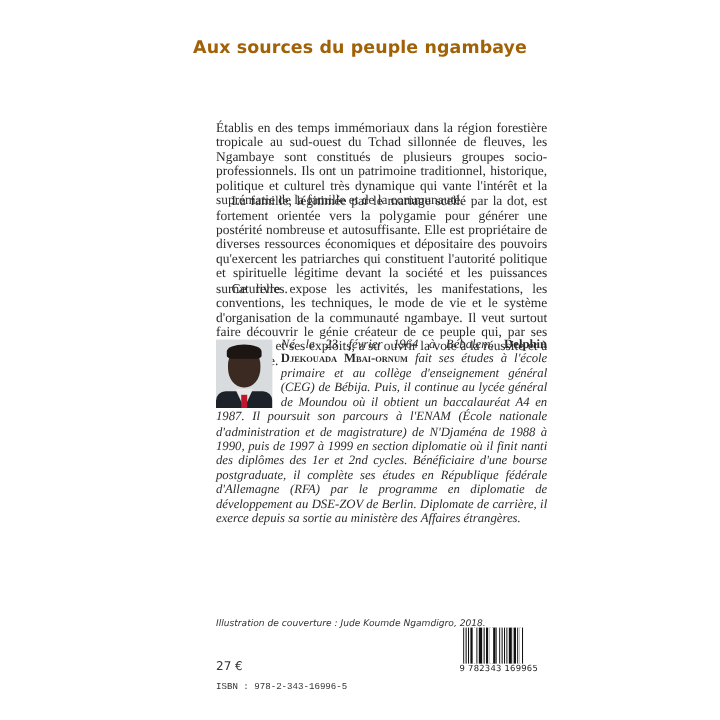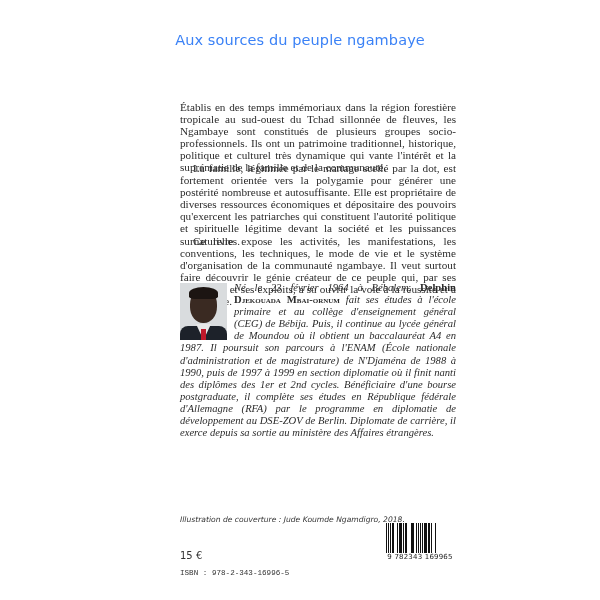--- a/index.html
+++ b/index.html
@@ -1,38 +1,38 @@
 <!DOCTYPE html>
 <html><head>
 <meta charset="utf-8">
 <style>
   html, body { margin:0; padding:0; }
   body { width:600px; height:600px; background:#ffffff; position:relative; overflow:hidden; font-family:"Liberation Serif", serif; color:#2a2a2a; }
-  .title { position:absolute; left:0; width:600px; top:32px; text-align:center; font-family:"DejaVu Sans", sans-serif; font-size:14.5px; font-weight:normal; color:#3b82f6; letter-spacing:0.1px; }
+  .title { position:absolute; left:0; width:600px; top:32px; text-align:center; font-family:"DejaVu Sans", sans-serif; font-size:14.5px; font-weight:bold; color:#a16207; letter-spacing:0.1px; }
   .body-text { position:absolute; left:180px; width:276px; font-size:11.2px; line-height:12.1px; text-align:justify; color:#2b2b2b;margin-top:23px; }
   .body-text p { margin:0; }
   .body-text p.indent { text-indent:13px; }
   #p1 { top:78px; }
   #p2 { top:139px; }
   #p3 { top:212px; }
   .bio { position:absolute; left:180px; top:282px; width:276px; font-size:10.6px; line-height:12.1px; font-style:italic; text-align:justify; color:#2b2b2b; }
   .photo { float:left; width:47px; height:57px; margin:1px 7px 2px 0; position:relative; overflow:hidden; background:#d9dcde; }
   .photo .head { position:absolute; left:10px; top:6px; width:27px; height:34px; border-radius:45% 45% 48% 48%; background:#3a2a22; }
   .photo .hair { position:absolute; left:9px; top:4px; width:29px; height:12px; border-radius:50% 50% 20% 20%; background:#1c1512; }
   .photo .suit { position:absolute; left:0; top:43px; width:47px; height:16px; background:#1d222a; border-radius:8px 8px 0 0; }
   .photo .shirt { position:absolute; left:16px; top:41px; width:15px; height:16px; background:#e8e8e8; clip-path:polygon(0 0,100% 0,50% 100%); }
   .photo .tie { position:absolute; left:21px; top:46px; width:5px; height:11px; background:#c0182a; }
   .bio b { font-style:normal; font-weight:bold; }
   .bio .sc { font-variant:small-caps; }
   .credit { position:absolute; left:180px; top:515px; font-family:"DejaVu Sans", sans-serif; font-size:7.6px; color:#333;font-style:italic; }
   .isbn { position:absolute; left:180px; top:569px; font-family:Liberation Mono, monospace; font-size:7.6px; color:#333;text-align:right; }
   .price { position:absolute; left:180px; top:550px; font-family:"DejaVu Sans", sans-serif; font-size:10px; color:#333; }
   .barcode { position:absolute; left:386px; top:523px; width:70px; height:30px; display:flex; align-items:stretch; }
   .barcode span { display:block; height:100%; }
-  .barcode-digits { position:absolute; left:383px; top:553px; width:74px; font-family:"DejaVu Sans", sans-serif; font-size:7px; letter-spacing:0.2px; color:#222; white-space:nowrap;text-align:center; }
+  .barcode-digits { position:absolute; left:383px; top:553px; width:74px; font-family:"DejaVu Sans", sans-serif; font-size:7px; letter-spacing:0.2px; color:#222; white-space:nowrap; }
 </style>
 </head>
 <body>
 
 <div class="title">Aux sources du peuple ngambaye</div>
 
 <div class="body-text" id="p1">
   <p>Établis en des temps immémoriaux dans la région forestière tropicale au sud-ouest du Tchad sillonnée de fleuves, les Ngambaye sont constitués de plusieurs groupes socio-professionnels. Ils ont un patrimoine traditionnel, historique, politique et culturel très dynamique qui vante l'intérêt et la suprématie de la famille et de la communauté.</p>
 </div>
 <div class="body-text" id="p2">
@@ -48,21 +48,21 @@
     <div class="shirt"></div>
     <div class="tie"></div>
     <div class="head"></div>
     <div class="hair"></div>
   </div>
   <span>Né le 23 février 1964 à Bébalem, </span><b><span>Delphin </span><span class="sc">Djekouada Mbai-ornum</span></b><span> fait ses études à l'école primaire et au collège d'enseignement général (CEG) de Bébija. Puis, il continue au lycée général de Moundou où il obtient un baccalauréat A4 en 1987. Il poursuit son parcours à l'ENAM (École nationale d'administration et de magistrature) de N'Djaména de 1988 à 1990, puis de 1997 à 1999 en section diplomatie où il finit nanti des diplômes des 1er et 2nd cycles. Bénéficiaire d'une bourse postgraduate, il complète ses études en République fédérale d'Allemagne (RFA) par le programme en diplomatie de développement au DSE-ZOV de Berlin. Diplomate de carrière, il exerce depuis sa sortie au ministère des Affaires étrangères.</span>
 </div>
 
 <div class="credit">Illustration de couverture : Jude Koumde Ngamdigro, 2018.</div>
 <div class="isbn">ISBN : 978-2-343-16996-5</div>
-<div class="price">15 €</div>
+<div class="price">27 €</div>
 
 <div class="barcode" id="barcode">
     <span style="width: 1.44px; background: rgb(17, 17, 17);"></span>
     <span style="width: 0.72px; background: rgb(255, 255, 255);"></span>
     <span style="width: 0.72px; background: rgb(17, 17, 17);"></span>
     <span style="width: 1.44px; background: rgb(255, 255, 255);"></span>
     <span style="width: 0.72px; background: rgb(17, 17, 17);"></span>
     <span style="width: 0.72px; background: rgb(255, 255, 255);"></span>
     <span style="width: 2.16px; background: rgb(17, 17, 17);"></span>
     <span style="width: 0.72px; background: rgb(255, 255, 255);"></span>

